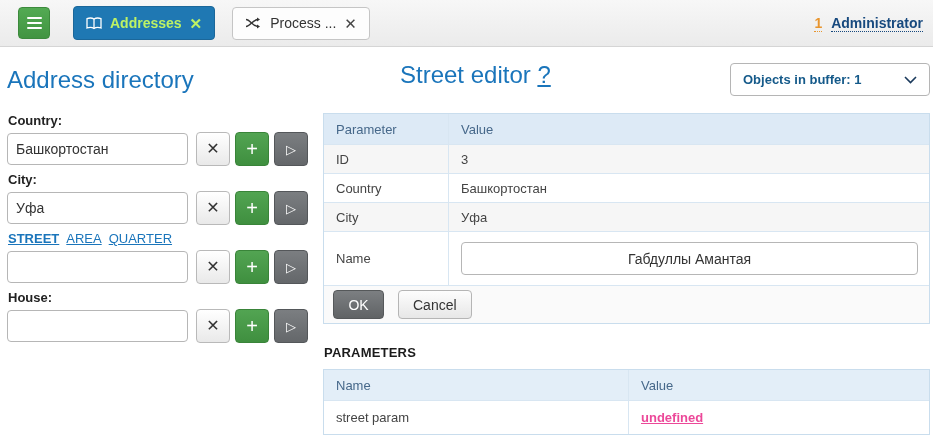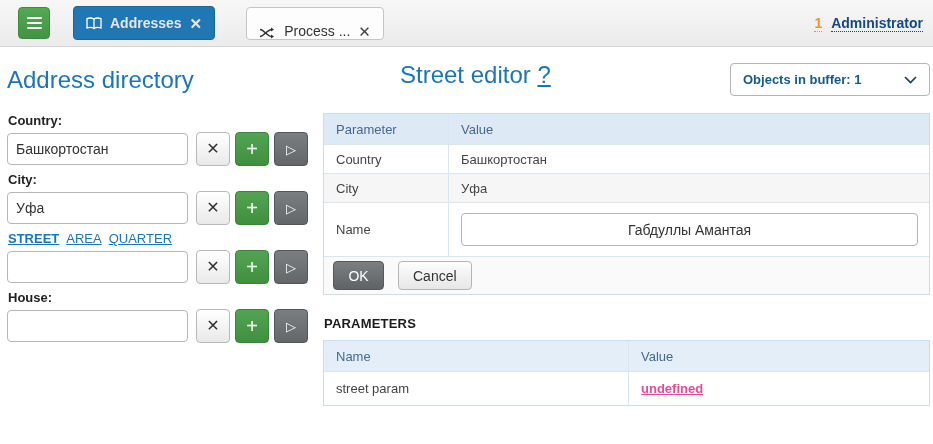--- a/index.html
+++ b/index.html
@@ -10,22 +10,22 @@
   
   .topbar { position:absolute; top:0; left:0; right:0; height:47px;
             background:linear-gradient(#f7f7f7,#ebebeb); border-bottom:1px solid #d5d5d5;
             display:flex; align-items:center; }
   .menu-btn { width:32px; height:32px; margin-left:18px; border-radius:4px;
               background:linear-gradient(#53aa53,#419441); border:1px solid #3c8a3c;
               display:flex; flex-direction:column; justify-content:center; align-items:center; gap:3px; cursor:pointer; }
   .menu-btn i { display:block; width:15px; height:2px; background:#fff; border-radius:1px; }
   .tab { height:34px; border-radius:4px; display:flex; align-items:center; gap:8px;
          padding:0 12px; font-size:14px; cursor:pointer; white-space:nowrap; }
-  .tab-active { margin-left:23px; background:#1f78b3; border:1px solid #1b679a; color:#e5e5e5; font-weight:bold; }
-  .tab-idle { margin-left:31px; height:33px; background:#fdfdfd; border:1px solid #c5c5c5; color:#333;align-items:flex-end; }
+  .tab-active { margin-left:23px; background:#1f78b3; border:1px solid #1b679a; color:#bef264; font-weight:bold; }
+  .tab-idle { margin-left:17px; height:33px; background:#fdfdfd; border:1px solid #c5c5c5; color:#333; }
   .tab .close { font-size:15px; line-height:1; cursor:pointer; }
   .tab-idle .close { color:#444; }
   .user-area { margin-left:auto; margin-right:10px; font-size:14px; font-weight:bold; display:flex; align-items:center; gap:9px; }
   .user-count { color:#e8952e; border-bottom:1px dotted #e8952e; text-decoration:none; cursor:pointer; }
   .user-name { color:#17497e; border-bottom:1px dotted #17497e; text-decoration:none; cursor:pointer; }
 
   
   .left-panel { position:absolute; left:7px; top:60px; width:302px; }
   .left-panel h1 { font-size:24px; font-weight:400; color:#1a75bb; margin:6px 0 19px 0; }
   .field-label { font-size:13px; font-weight:bold; color:#222; margin:0 0 4px 1px; }
@@ -195,20 +195,24 @@
           </svg>
         </span>
       </div>
     </div>
 
     <div class="etable">
       <div class="trow thead">
         <div class="c1">Parameter</div>
         <div class="c2">Value</div>
       </div>
+      <div class="trow stripe">
+        <div class="c1">ID</div>
+        <div class="c2">3</div>
+      </div>
       <div class="trow">
         <div class="c1">Country</div>
         <div class="c2">Башкортостан</div>
       </div>
       <div class="trow stripe">
         <div class="c1">City</div>
         <div class="c2">Уфа</div>
       </div>
       <div class="trow row-name">
         <div class="c1">Name</div>

